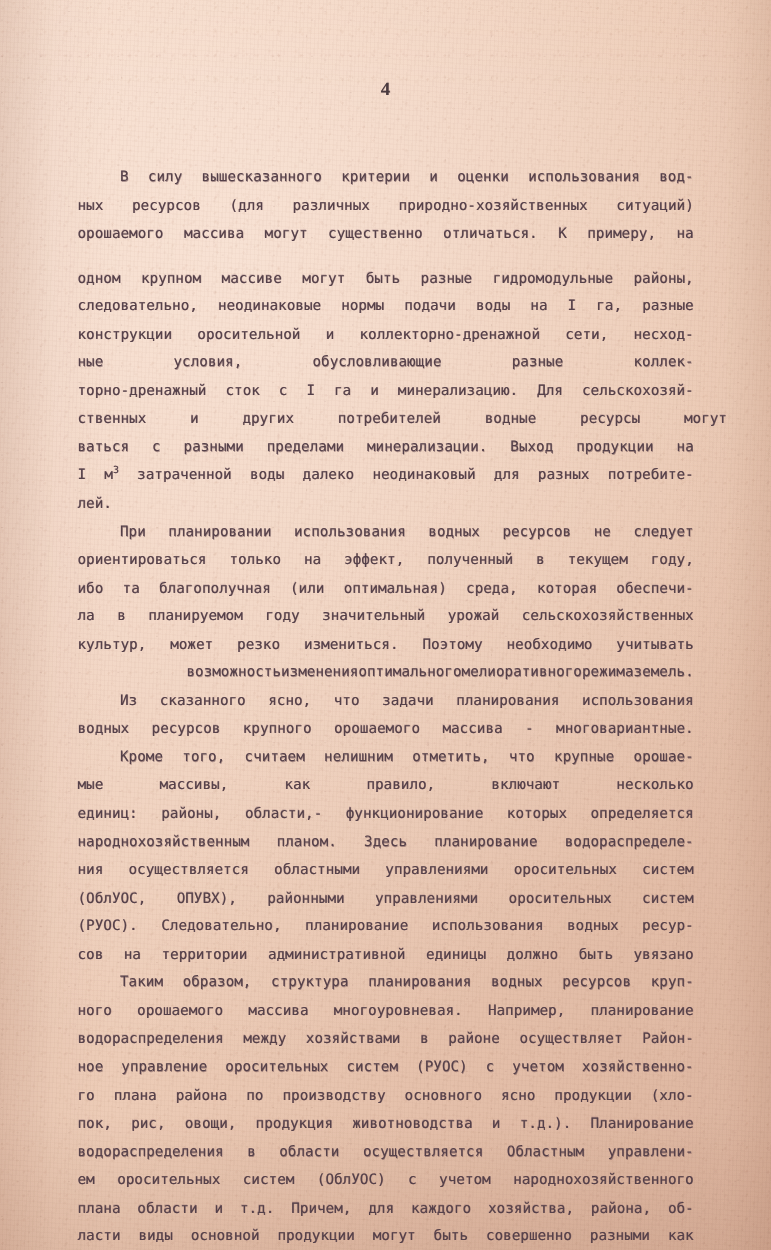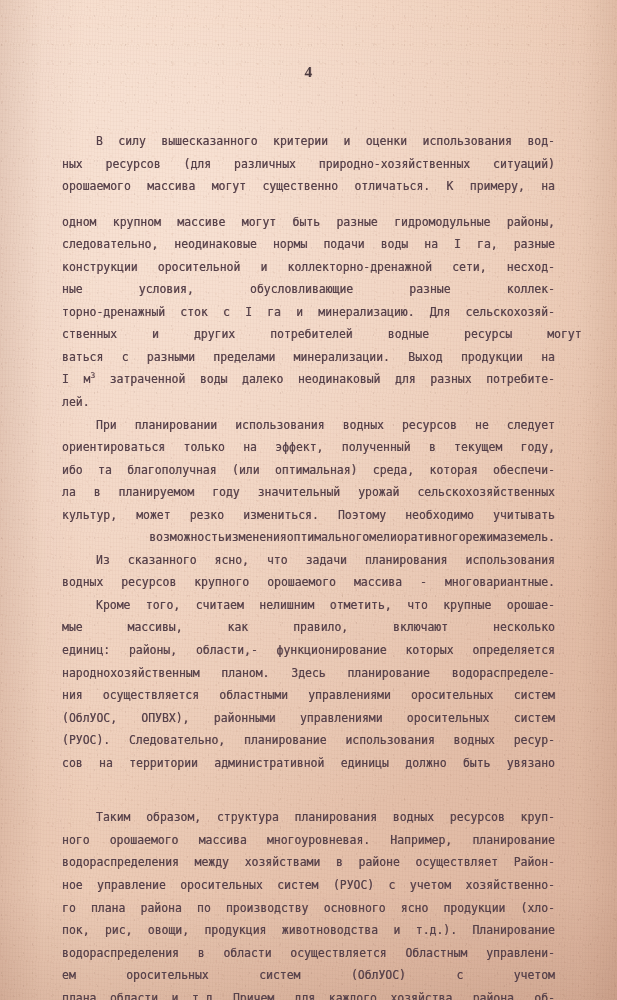--- a/index.html
+++ b/index.html
@@ -385,21 +385,21 @@
         <div class="line j" style="display: flex;">
           <span>сов</span>
           <span>на</span>
           <span>территории</span>
           <span>административной</span>
           <span>единицы</span>
           <span>должно</span>
           <span>быть</span>
           <span>увязано</span>
         </div>
-        <div class="line j" style="display: flex; margin-top: 32px;">
+        <div class="line j" style="display: flex;">
           <span style="padding-left: 34px;">Таким</span>
           <span>образом,</span>
           <span>структура</span>
           <span>планирования</span>
           <span>водных</span>
           <span>ресурсов</span>
           <span>круп-</span>
         </div>
         <div class="line j" style="display: flex;">
           <span>ного</span>
@@ -457,20 +457,21 @@
           <span>Областным</span>
           <span>управлени-</span>
         </div>
         <div class="line j" style="display: flex;">
           <span>ем</span>
           <span>оросительных</span>
           <span>систем</span>
           <span>(ОблУОС)</span>
           <span>с</span>
           <span>учетом</span>
+          <span>народнохозяйственного</span>
         </div>
         <div class="line j" style="display: flex;">
           <span>плана</span>
           <span>области</span>
           <span>и</span>
           <span>т.д.</span>
           <span>Причем,</span>
           <span>для</span>
           <span>каждого</span>
           <span>хозяйства,</span>

